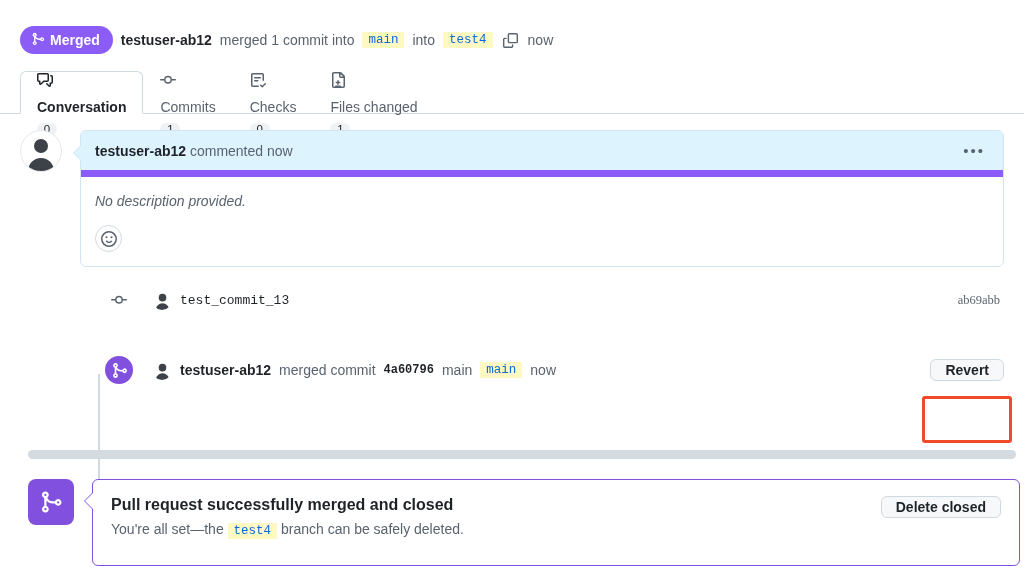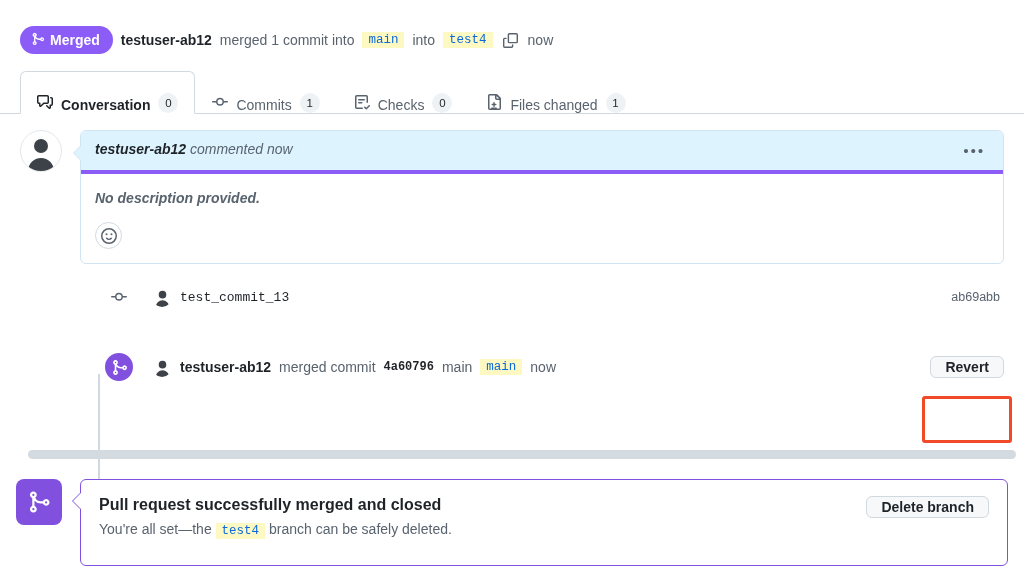--- a/index.html
+++ b/index.html
@@ -45,28 +45,29 @@
   }
 
   
   .tabs-wrap {
     margin-top: 16px; padding: 0 20px;
     border-bottom: 1px solid #d1d9e0;
     display: flex; align-items: flex-end; gap: 0;
     height: 44px;
   }
   .tab {
-    display: inline-flex; align-items: flex-end; gap: 8px;
+    display: inline-flex; align-items: flex-start; gap: 8px;
     padding: 0 16px; height: 43px;
     font-size: 14px; color: #59636e;
     border: 1px solid transparent;
     border-radius: 6px 6px 0 0;
     position: relative; top: 1px;
     background: transparent;
     white-space: nowrap;
+    flex-direction: column;
   }
   .tab.active {
     color: #1f2328; font-weight: 600;
     background: #ffffff;
     border-color: #d1d9e0;
     border-bottom-color: #ffffff;
   }
   .tab-count {
     display: inline-flex; align-items: center; justify-content: center;
     min-width: 20px; height: 20px; padding: 0 6px;
@@ -102,28 +103,28 @@
     border-right: 8px solid #d1e4f4;
   }
   .comment-card::after {
     content: ""; position: absolute; left: -7px; top: 14px;
     width: 0; height: 0;
     border-top: 8px solid transparent;
     border-bottom: 8px solid transparent;
     border-right: 8px solid #ddf4ff;
   }
   .comment-head {
-    background: #ddf4ff; border-bottom: 4px solid #8b5cf6;
+    background: #ddf4ff; border-bottom: 7px solid #8b5cf6;
     border-radius: 5px 5px 0 0;
     padding: 10px 14px; font-size: 14px; color: #59636e;
-    display: flex; align-items: flex-start; justify-content: space-between; font-style: italic;
+    display: flex; align-items: center; justify-content: space-between;
   }
   .comment-author { color: #1f2328; font-weight: 600; }
   .kebab { color: #59636e; letter-spacing: 2px; font-size: 15px; line-height: 1; padding: 2px 4px; }
-  .comment-body { padding: 16px 14px 14px 14px; font-weight: bold; }
+  .comment-body { padding: 16px 14px 14px 14px; }
   .comment-text { font-style: italic; color: #59636e; font-size: 14px; margin: 0; }
   .reaction-btn {
     margin-top: 16px;
     width: 27px; height: 27px; border-radius: 50%;
     border: 1px solid #d1d9e0; background: #ffffff;
     display: flex; align-items: center; justify-content: center;
     color: #59636e;
   }
 
   .tl-row {
@@ -149,21 +150,21 @@
     margin-left: 72px; font-size: 14px; color: #59636e;
     white-space: nowrap; flex: 1;
   }
   .mini-avatar {
     width: 20px; height: 20px; border-radius: 50%;
     background: #ffffff; display: flex; align-items: center; justify-content: center;
     flex: 0 0 20px; overflow: hidden;
   }
   .commit-title { font-family: "Liberation Mono", monospace; font-size: 13px; color: #1f2328; }
   .commit-sha {
-    font-family: Liberation Sans, sans-serif; font-size: 12.5px;
+    font-family: Liberation Serif, serif; font-size: 12.5px;
     color: #59636e; margin-left: auto; padding-right: 4px;
   }
   .tl-user { color: #1f2328; font-weight: 600; }
   .tl-sha-strong { font-family: "Liberation Mono", monospace; font-weight: 700; color: #1f2328; font-size: 12px; }
 
   .btn {
     display: inline-flex; align-items: center; justify-content: center;
     background: #f6f8fa; border: 1px solid #d1d9e0;
     border-radius: 6px; padding: 0 14px;
     font-size: 14px; font-weight: 600; color: #1f2328;
@@ -179,21 +180,21 @@
   }
 
   
   .hscroll {
     position: absolute; left: 28px; right: 8px; top: 450px;
     height: 9px; background: #d3dae0; border-radius: 5px;
   }
 
   
   .merge-banner {
-    position: absolute; left: 16px; top: 479px;
+    position: absolute; left: 28px; top: 479px;
     width: 992px; display: flex; align-items: flex-start; gap: 0;
   }
   .merge-tile {
     width: 46px; height: 46px; border-radius: 8px;
     background: #8250df; color: #ffffff;
     display: flex; align-items: center; justify-content: center;
     flex: 0 0 46px;
   }
   .merge-box {
     flex: 1; margin-left: 18px;
@@ -385,15 +386,15 @@
   </div>
   <div class="merge-box">
     <div>
       <p class="merge-title">Pull request successfully merged and closed</p>
       <p class="merge-sub">
         <span>You're all set—the</span>
         <span class="branch-chip">test4</span>
         <span>branch can be safely deleted.</span>
       </p>
     </div>
-    <span class="btn">Delete branch</span>
+    <span class="btn">Delete closed</span>
   </div>
 </div>
 
 </body></html>

